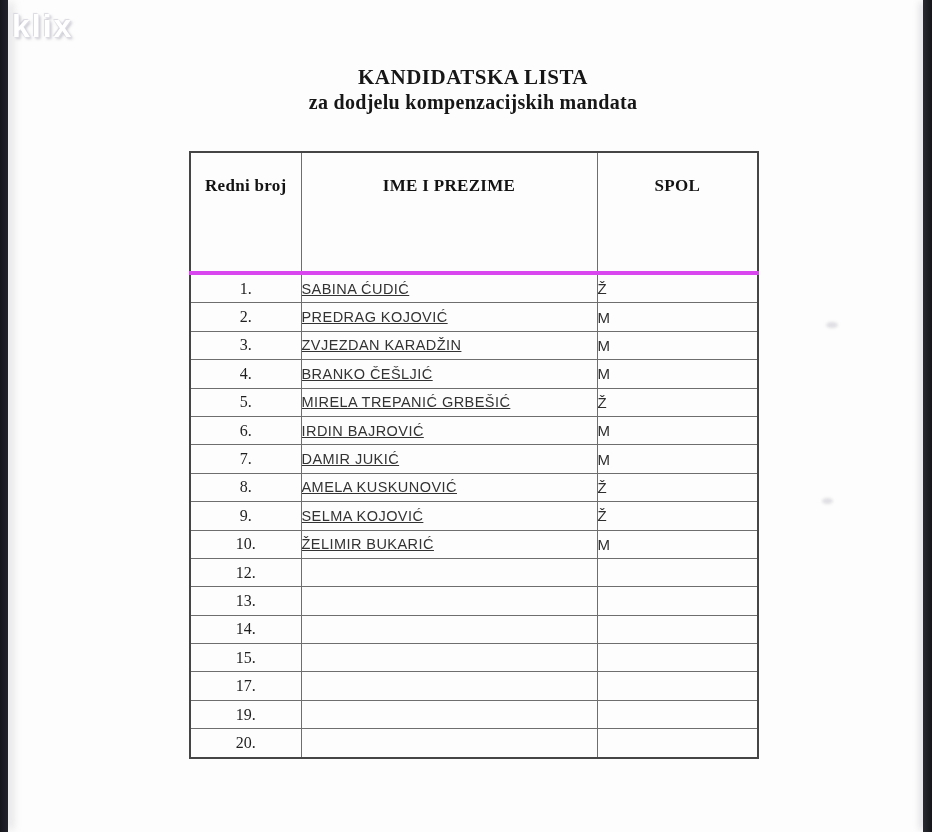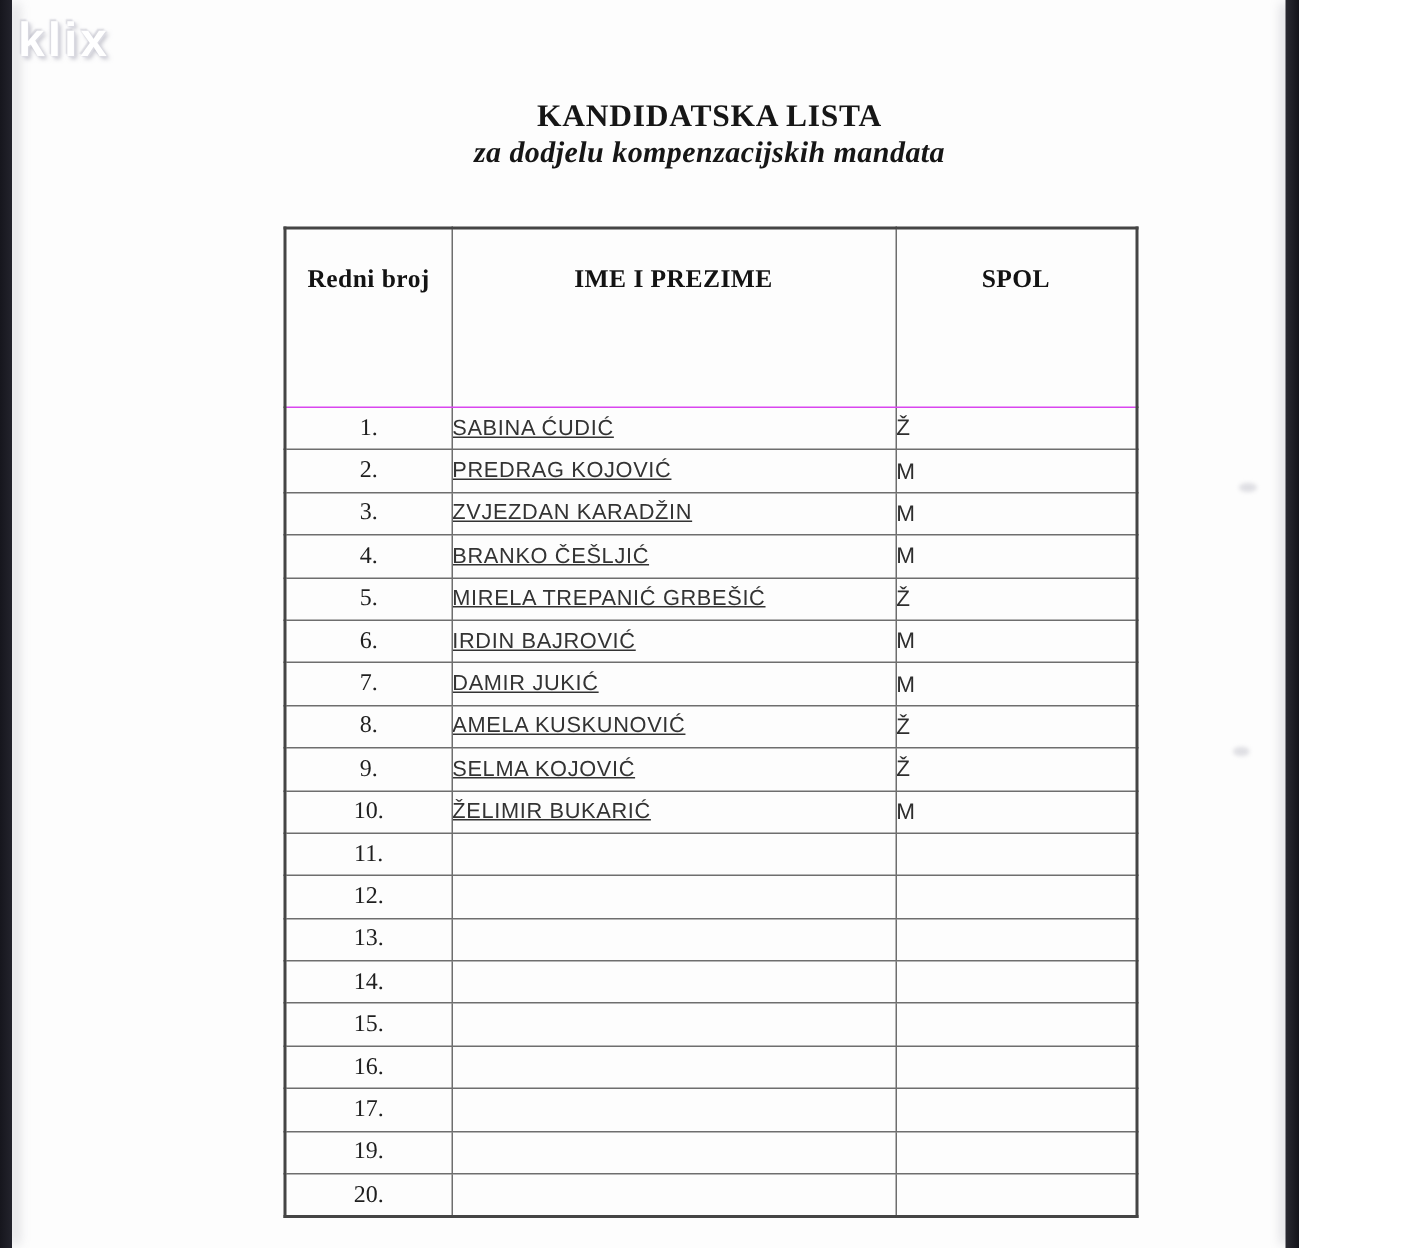--- a/index.html
+++ b/index.html
@@ -2,21 +2,21 @@
 <html><head>
 <meta charset="utf-8">
 <style>
   html, body {
     margin: 0;
     padding: 0;
     background: #ffffff;
   }
   .page {
     position: relative;
-    width: 866px;
+    width: 932px;
     height: 832px;
     background: #fdfdfd;
     overflow: hidden;
     font-family: "Liberation Serif", serif;
   }
   
   .edge-strip {
     position: absolute;
     top: 0;
     height: 832px;
@@ -62,21 +62,20 @@
   .doc-title .t1 {
     font-size: 21px;
     letter-spacing: 0.5px;
     line-height: 26px;
     text-align: center;
   }
   .doc-title .t2 {
     font-size: 20px;
     letter-spacing: 0.3px;
     line-height: 25px;
-    font-style: italic;
   }
   table.candidates {
     position: absolute;
     left: 189px;
     top: 151px;
     width: 568px;
     border-collapse: collapse;
     table-layout: fixed;
     background: transparent;
   }
@@ -89,21 +88,21 @@
   table.candidates th {
     height: 94px;
     vertical-align: top;
     padding-top: 23px;
     text-align: center;
     font-family: "Liberation Serif", serif;
     font-weight: bold;
     font-size: 17px;
     color: #131313;
     letter-spacing: 0.3px;
-    border-bottom: 1px solid #d946ef;
+    border-bottom: 4px solid #d946ef;
   }
   table.candidates td {
     height: 27.4px;
     padding: 0;
     vertical-align: middle;
     white-space: nowrap;
     overflow: hidden;
   }
   td.cell-ordinal {
     text-align: center;
@@ -208,46 +207,36 @@
           <td class="cell-ordinal">9.</td>
           <td class="cell-name">SELMA KOJOVIĆ</td>
           <td class="cell-gender">Ž</td>
         </tr>
         <tr>
           <td class="cell-ordinal">10.</td>
           <td class="cell-name">ŽELIMIR BUKARIĆ</td>
           <td class="cell-gender">M</td>
         </tr>
         <tr>
-          <td class="cell-ordinal">11.</td>
-          <td class="cell-name"></td>
-          <td class="cell-gender"></td>
-        </tr>
-        <tr>
           <td class="cell-ordinal">12.</td>
           <td class="cell-name"></td>
           <td class="cell-gender"></td>
         </tr>
         <tr>
           <td class="cell-ordinal">13.</td>
           <td class="cell-name"></td>
           <td class="cell-gender"></td>
         </tr>
         <tr>
           <td class="cell-ordinal">14.</td>
           <td class="cell-name"></td>
           <td class="cell-gender"></td>
         </tr>
         <tr>
           <td class="cell-ordinal">15.</td>
-          <td class="cell-name"></td>
-          <td class="cell-gender"></td>
-        </tr>
-        <tr>
-          <td class="cell-ordinal">16.</td>
           <td class="cell-name"></td>
           <td class="cell-gender"></td>
         </tr>
         <tr>
           <td class="cell-ordinal">17.</td>
           <td class="cell-name"></td>
           <td class="cell-gender"></td>
         </tr>
         <tr>
           <td class="cell-ordinal">19.</td>

